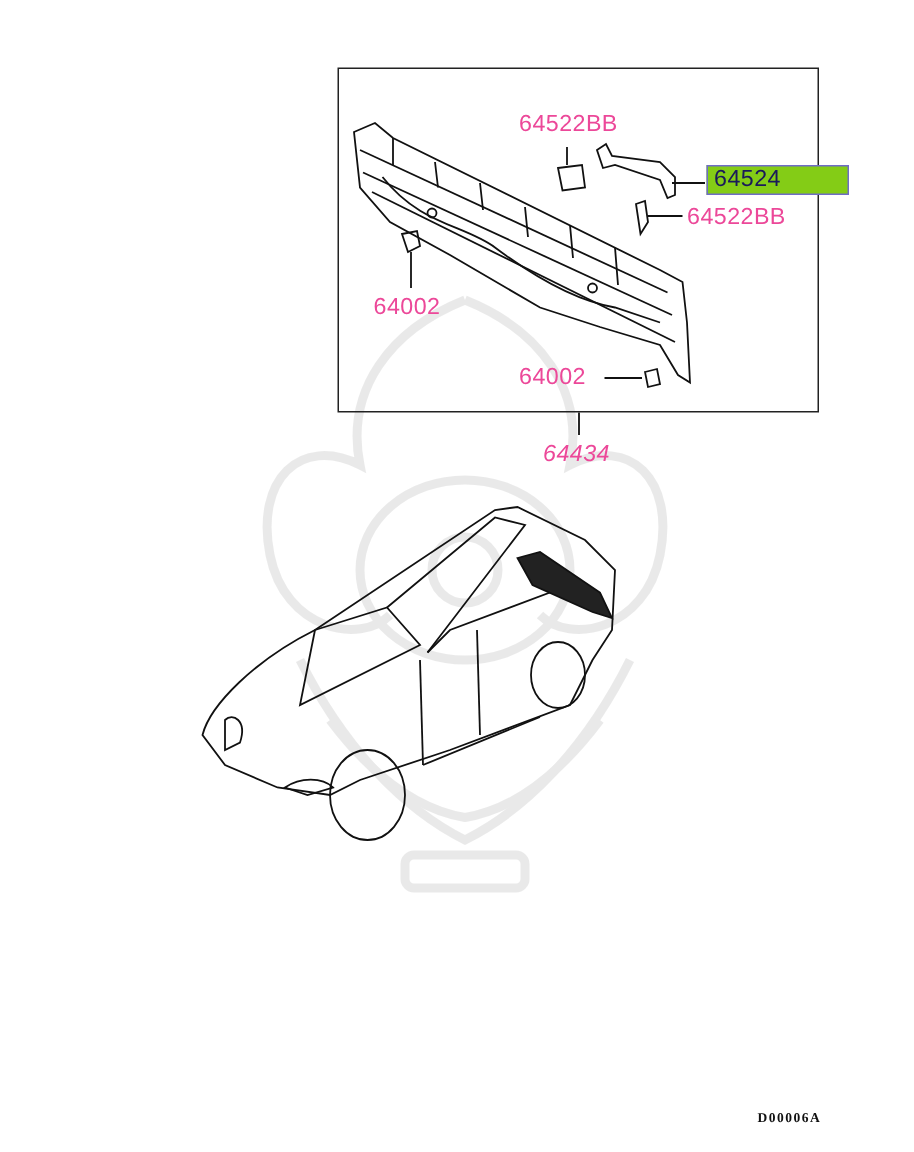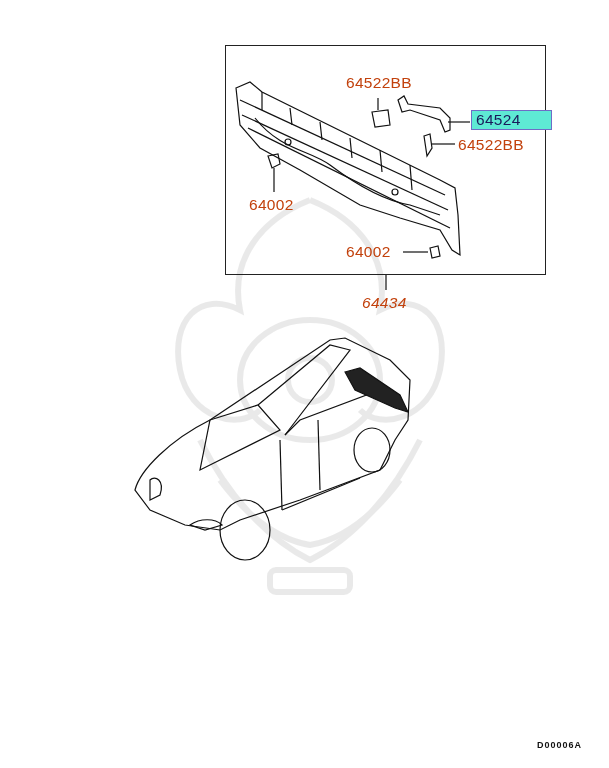--- a/index.html
+++ b/index.html
@@ -1,24 +1,24 @@
 <!DOCTYPE html>
 <html><head>
 <meta charset="utf-8">
 <style>
   html, body { margin: 0; padding: 0; background: #ffffff; }
   body { width: 609px; height: 768px; position: relative; overflow: hidden;
          font-family: "Liberation Sans", "DejaVu Sans", sans-serif; color: #111; }
   .watermark { position: absolute; left: 140px; top: 180px; width: 340px; height: 420px; opacity: 0.12; }
   .detail-box { position: absolute; left: 225px; top: 45px; width: 321px; height: 230px;
                 border: 1.5px solid #222; box-sizing: border-box; background: transparent; }
-  .label { position: absolute; font-size: 15.5px; letter-spacing: 0.3px; color: #c2410c; white-space: nowrap; }
-  .label.hl { background: #5eead4; border: 1px solid #6f6cc6; color: #1a1a5a; padding: 0 30px 0 4px; }
-  .footer-code { position: absolute; left: 505px; top: 740px; font-family: Liberation Sans, sans-serif;
-                 font-size: 9px; font-weight: bold; letter-spacing: 1px; color: #111; margin-left: 32px; }
+  .label { position: absolute; font-size: 15.5px; letter-spacing: 0.3px; color: #ec4899; white-space: nowrap; }
+  .label.hl { background: #84cc16; border: 1px solid #6f6cc6; color: #1a1a5a; padding: 0 44px 0 4px; }
+  .footer-code { position: absolute; left: 505px; top: 740px; font-family: Liberation Serif, serif;
+                 font-size: 9px; font-weight: bold; letter-spacing: 1px; color: #111; }
   svg.art { position: absolute; left: 0; top: 0; }
 </style>
 </head>
 <body>
 
 <svg class="watermark" viewBox="0 0 340 420">
   <g fill="none" stroke="#555" stroke-width="6">
     <path d="M170 20 C120 40 90 80 100 130 C60 110 30 140 40 190 C50 240 100 250 120 230"></path>
     <path d="M170 20 C220 40 250 80 240 130 C280 110 310 140 300 190 C290 240 240 250 220 230"></path>
     <ellipse cx="170" cy="200" rx="70" ry="60"></ellipse>

